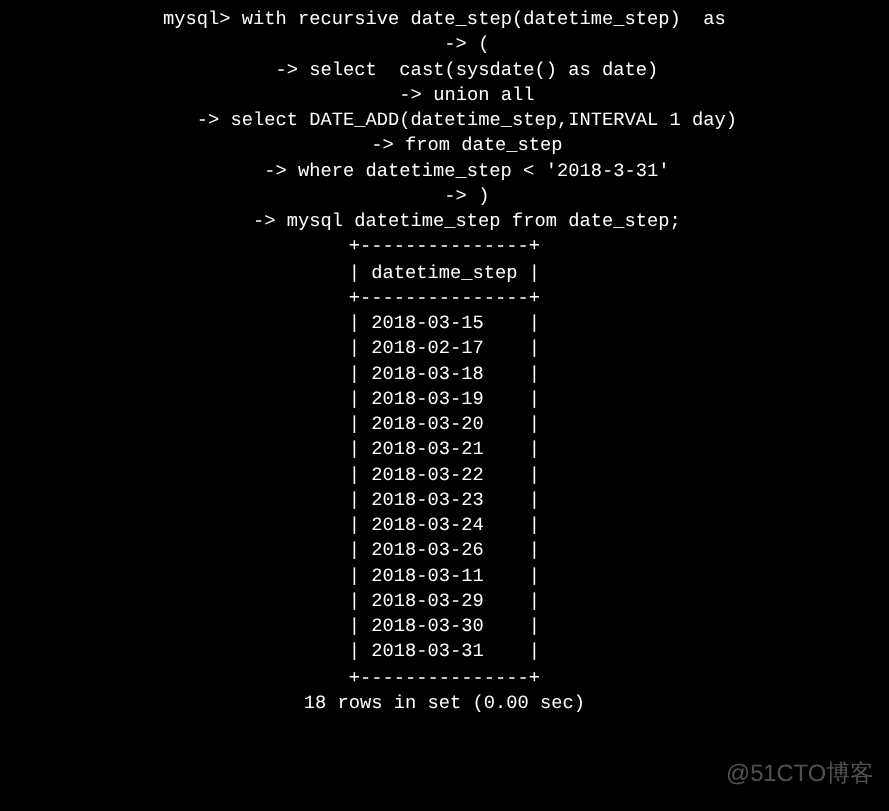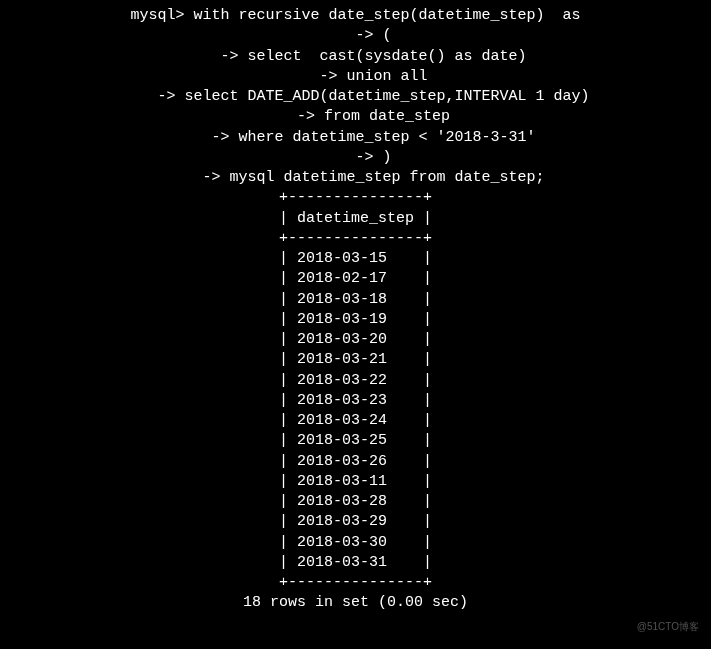--- a/index.html
+++ b/index.html
@@ -25,21 +25,21 @@
     }
     .prompt {
       white-space: pre;
     }
     .watermark {
       position: absolute;
       right: 12px;
       bottom: 16px;
       color: #888;
       font-family: sans-serif;
-      font-size: 10px;
+      font-size: 19px;
       opacity: 0.6;
     }
   </style>
 </head>
 <body>
 
 <div>
   <div class="line"><span class="prompt">mysql&gt;</span><span> with recursive date_step(datetime_step)  as</span></div>
   <div class="line"><span class="prompt">    -&gt;</span><span> (</span></div>
   <div class="line"><span class="prompt">    -&gt;</span><span> select  cast(sysdate() as date)</span></div>
@@ -56,24 +56,22 @@
 
   <div class="line">| 2018-03-15    |</div>
   <div class="line">| 2018-02-17    |</div>
   <div class="line">| 2018-03-18    |</div>
   <div class="line">| 2018-03-19    |</div>
   <div class="line">| 2018-03-20    |</div>
   <div class="line">| 2018-03-21    |</div>
   <div class="line">| 2018-03-22    |</div>
   <div class="line">| 2018-03-23    |</div>
   <div class="line">| 2018-03-24    |</div>
-  <div class="line">| 2018-03-25    |</div>
   <div class="line">| 2018-03-26    |</div>
   <div class="line">| 2018-03-11    |</div>
-  <div class="line">| 2018-03-28    |</div>
   <div class="line">| 2018-03-29    |</div>
   <div class="line">| 2018-03-30    |</div>
   <div class="line">| 2018-03-31    |</div>
 
   <div class="line">+---------------+</div>
   <div class="line">18 rows in set (0.00 sec)</div>
 </div>
 
 <div class="watermark">@51CTO博客</div>
 

